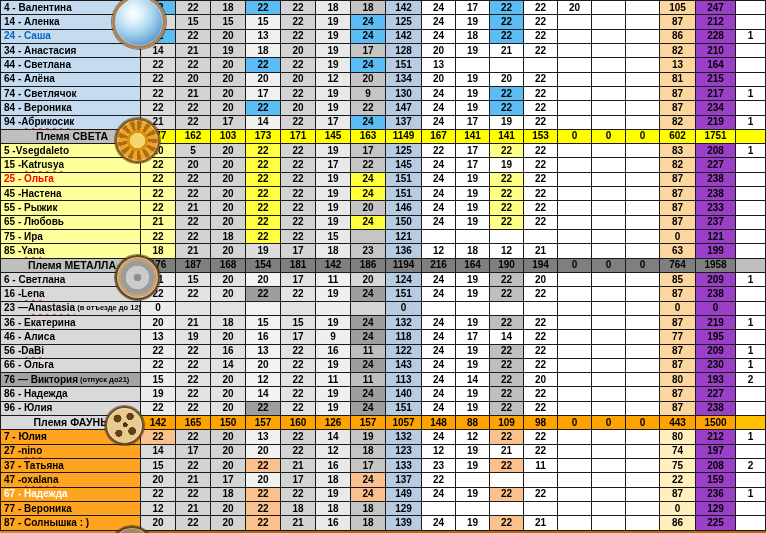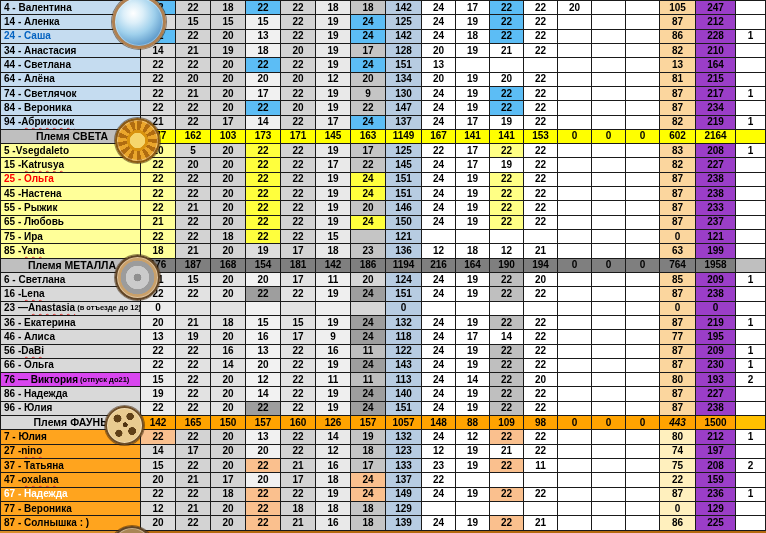--- a/index.html
+++ b/index.html
@@ -244,21 +244,21 @@
       <div class="cell" style="background: rgb(255, 255, 0);">163</div>
       <div class="cell" style="background: rgb(255, 255, 0);">1149</div>
       <div class="cell" style="background: rgb(255, 255, 0);">167</div>
       <div class="cell" style="background: rgb(255, 255, 0);">141</div>
       <div class="cell" style="background: rgb(255, 255, 0);">141</div>
       <div class="cell" style="background: rgb(255, 255, 0);">153</div>
       <div class="cell" style="background: rgb(255, 255, 0);">0</div>
       <div class="cell" style="background: rgb(255, 255, 0);">0</div>
       <div class="cell" style="background: rgb(255, 255, 0);">0</div>
       <div class="cell" style="background: rgb(255, 255, 0);">602</div>
-      <div class="cell" style="background: rgb(255, 255, 0);">2164</div>
+      <div class="cell" style="background: rgb(255, 255, 0);">1751</div>
       <div class="cell" style="background: rgb(255, 255, 0);"></div>
       <div class="cell name" style="background: rgb(255, 255, 153);">
         <span>5 - </span>
         <span class="wavy">Vsegdaleto</span>
       </div>
       <div class="cell" style="background: rgb(255, 255, 153);">20</div>
       <div class="cell" style="background: rgb(211, 211, 211);">5</div>
       <div class="cell" style="background: rgb(211, 211, 211);">20</div>
       <div class="cell" style="background: rgb(255, 255, 61);">22</div>
       <div class="cell" style="background: rgb(211, 211, 211);">22</div>
@@ -588,21 +588,21 @@
       <div class="cell" style="background: rgb(255, 255, 255);">24</div>
       <div class="cell" style="background: rgb(255, 255, 255);">19</div>
       <div class="cell" style="background: rgb(191, 191, 191);">22</div>
       <div class="cell" style="background: rgb(255, 255, 255);">22</div>
       <div class="cell" style="background: rgb(255, 255, 255);"></div>
       <div class="cell" style="background: rgb(255, 255, 255);"></div>
       <div class="cell" style="background: rgb(255, 255, 255);"></div>
       <div class="cell" style="background: rgb(251, 214, 158);">87</div>
       <div class="cell" style="background: rgb(155, 62, 200);">230</div>
       <div class="cell" style="background: rgb(255, 255, 255);">1</div>
-      <div class="cell name" style="background: #d946ef;">
+      <div class="cell name" style="background: #a3a3a3;">
         <span>76 — Виктория</span>
         <span class="small"> (отпуск до21)</span>
       </div>
       <div class="cell" style="background: rgb(236, 236, 236);">15</div>
       <div class="cell" style="background: rgb(226, 226, 226);">22</div>
       <div class="cell" style="background: rgb(226, 226, 226);">20</div>
       <div class="cell" style="background: rgb(242, 242, 242);">12</div>
       <div class="cell" style="background: rgb(226, 226, 226);">22</div>
       <div class="cell" style="background: rgb(239, 239, 239);">11</div>
       <div class="cell" style="background: rgb(191, 191, 191);">11</div>
@@ -668,21 +668,21 @@
       <div class="cell" style="background: rgb(255, 163, 0);">126</div>
       <div class="cell" style="background: rgb(255, 163, 0);">157</div>
       <div class="cell" style="background: rgb(255, 163, 0);">1057</div>
       <div class="cell" style="background: rgb(255, 163, 0);">148</div>
       <div class="cell" style="background: rgb(255, 163, 0);">88</div>
       <div class="cell" style="background: rgb(255, 163, 0);">109</div>
       <div class="cell" style="background: rgb(255, 163, 0);">98</div>
       <div class="cell" style="background: rgb(255, 163, 0);">0</div>
       <div class="cell" style="background: rgb(255, 163, 0);">0</div>
       <div class="cell" style="background: rgb(255, 163, 0);">0</div>
-      <div class="cell" style="background: rgb(255, 163, 0); font-style: italic;">443</div>
+      <div class="cell" style="background: rgb(255, 163, 0);">443</div>
       <div class="cell" style="background: rgb(255, 163, 0);">1500</div>
       <div class="cell" style="background: rgb(255, 192, 0);"></div>
       <div class="cell name" style="background: rgb(255, 164, 30);">
         <span>7 - Юлия</span>
       </div>
       <div class="cell" style="background: rgb(250, 192, 142);">22</div>
       <div class="cell" style="background: rgb(211, 211, 211);">22</div>
       <div class="cell" style="background: rgb(211, 211, 211);">20</div>
       <div class="cell" style="background: rgb(241, 241, 241);">13</div>
       <div class="cell" style="background: rgb(211, 211, 211);">22</div>

